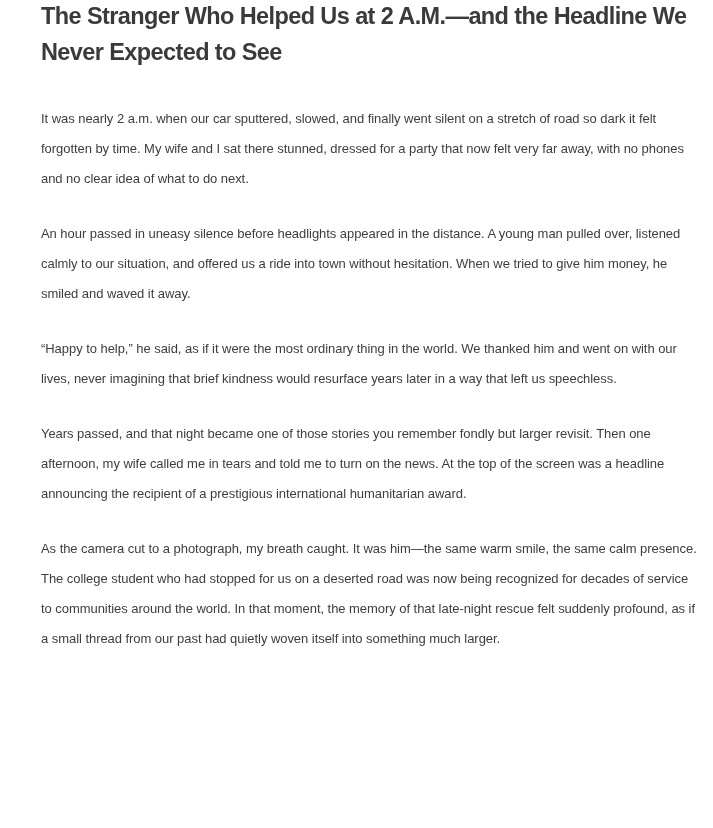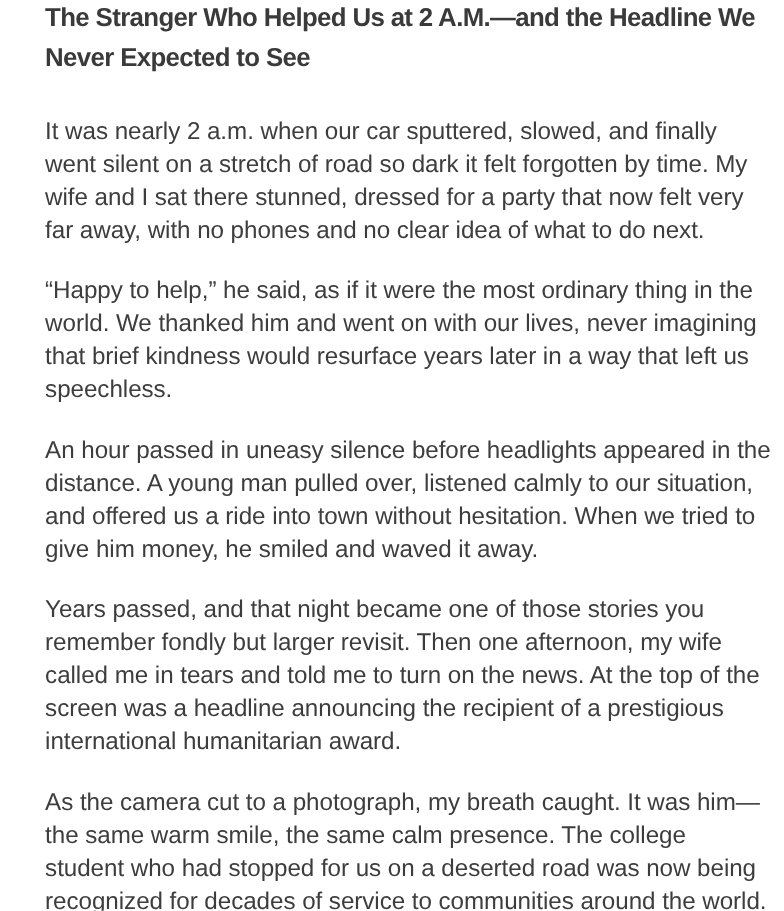--- a/index.html
+++ b/index.html
@@ -29,32 +29,32 @@
       padding-top: -1px;
       letter-spacing: -0.6px;
       position: relative;
       top: -2px;
     }
     .body-text {
       margin-top: 32px;
     }
     .para {
       font-family: "Liberation Sans", sans-serif;
-      font-size: 22px;
+      font-size: 13px;
       line-height: 30px;
       color: #3d3d3d;
       margin: 0 0 25px 0;
       letter-spacing: -0.05px;
     }
   </style>
 </head>
 <body>
 
 <article class="article">
   <h1 class="title">The Stranger Who Helped Us at 2 A.M.—and the Headline We Never Expected to See</h1>
   <div class="body-text">
     <p class="para">It was nearly 2 a.m. when our car sputtered, slowed, and finally went silent on a stretch of road so dark it felt forgotten by time. My wife and I sat there stunned, dressed for a party that now felt very far away, with no phones and no clear idea of what to do next.</p>
+    <p class="para">An hour passed in uneasy silence before headlights appeared in the distance. A young man pulled over, listened calmly to our situation, and offered us a ride into town without hesitation. When we tried to give him money, he smiled and waved it away.</p>
     <p class="para">“Happy to help,” he said, as if it were the most ordinary thing in the world. We thanked him and went on with our lives, never imagining that brief kindness would resurface years later in a way that left us speechless.</p>
-    <p class="para">An hour passed in uneasy silence before headlights appeared in the distance. A young man pulled over, listened calmly to our situation, and offered us a ride into town without hesitation. When we tried to give him money, he smiled and waved it away.</p>
     <p class="para">Years passed, and that night became one of those stories you remember fondly but larger revisit. Then one afternoon, my wife called me in tears and told me to turn on the news. At the top of the screen was a headline announcing the recipient of a prestigious international humanitarian award.</p>
     <p class="para">As the camera cut to a photograph, my breath caught. It was him—the same warm smile, the same calm presence. The college student who had stopped for us on a deserted road was now being recognized for decades of service to communities around the world. In that moment, the memory of that late-night rescue felt suddenly profound, as if a small thread from our past had quietly woven itself into something much larger.</p>
   </div>
 </article>
 
 </body></html>

